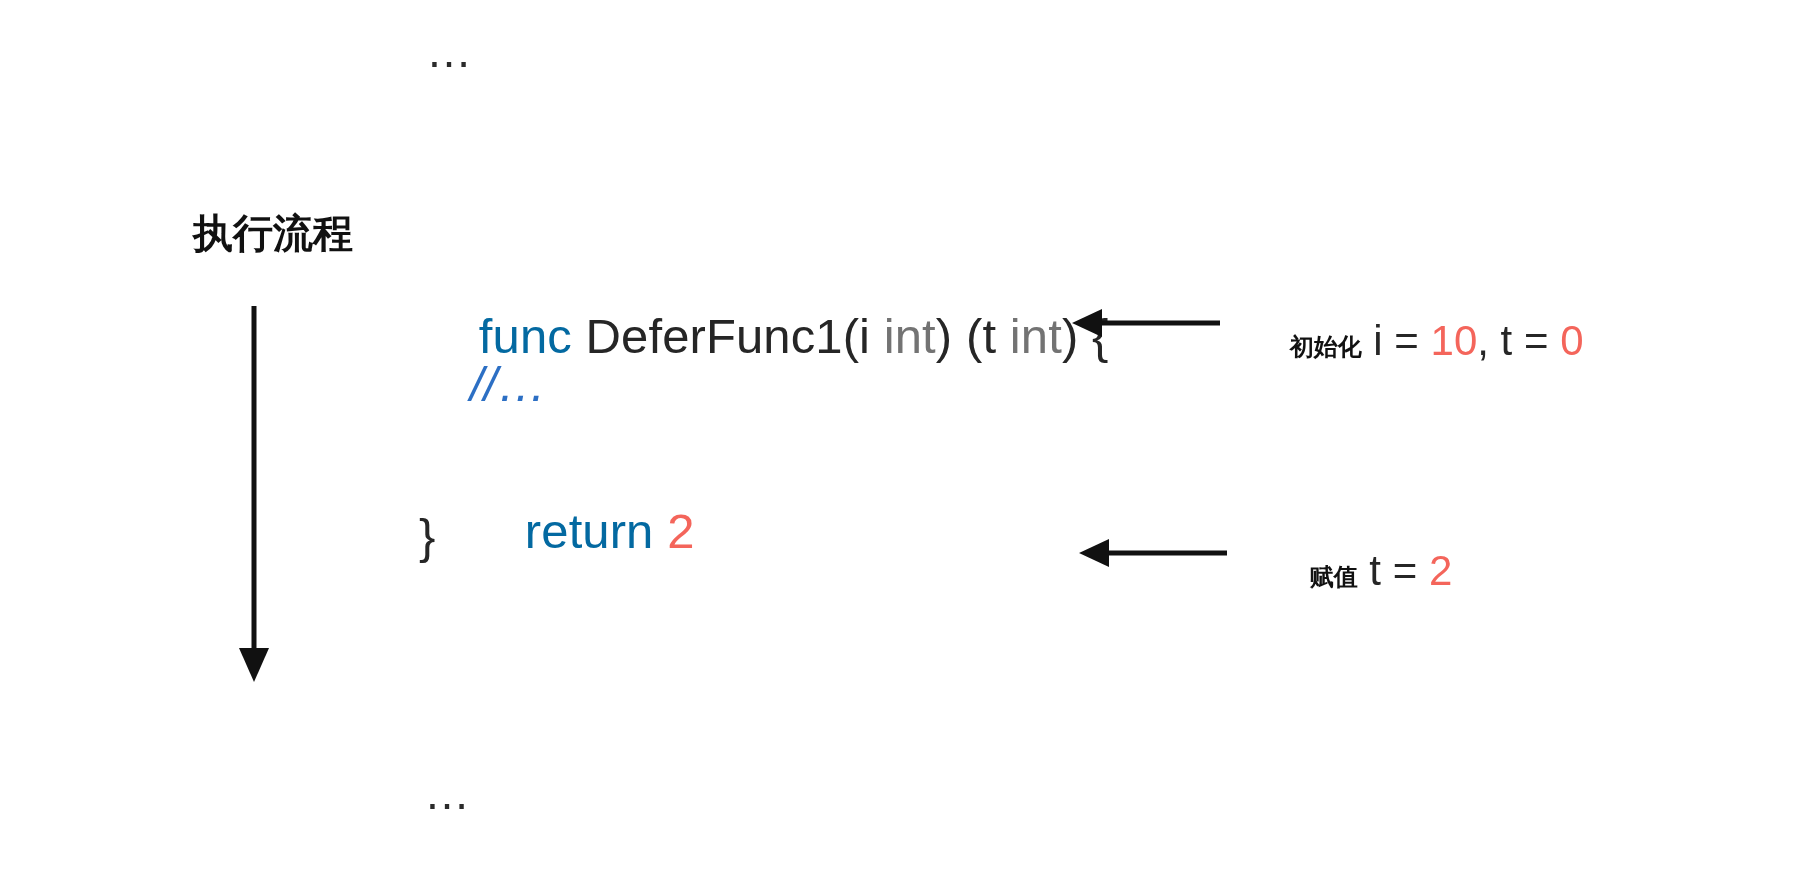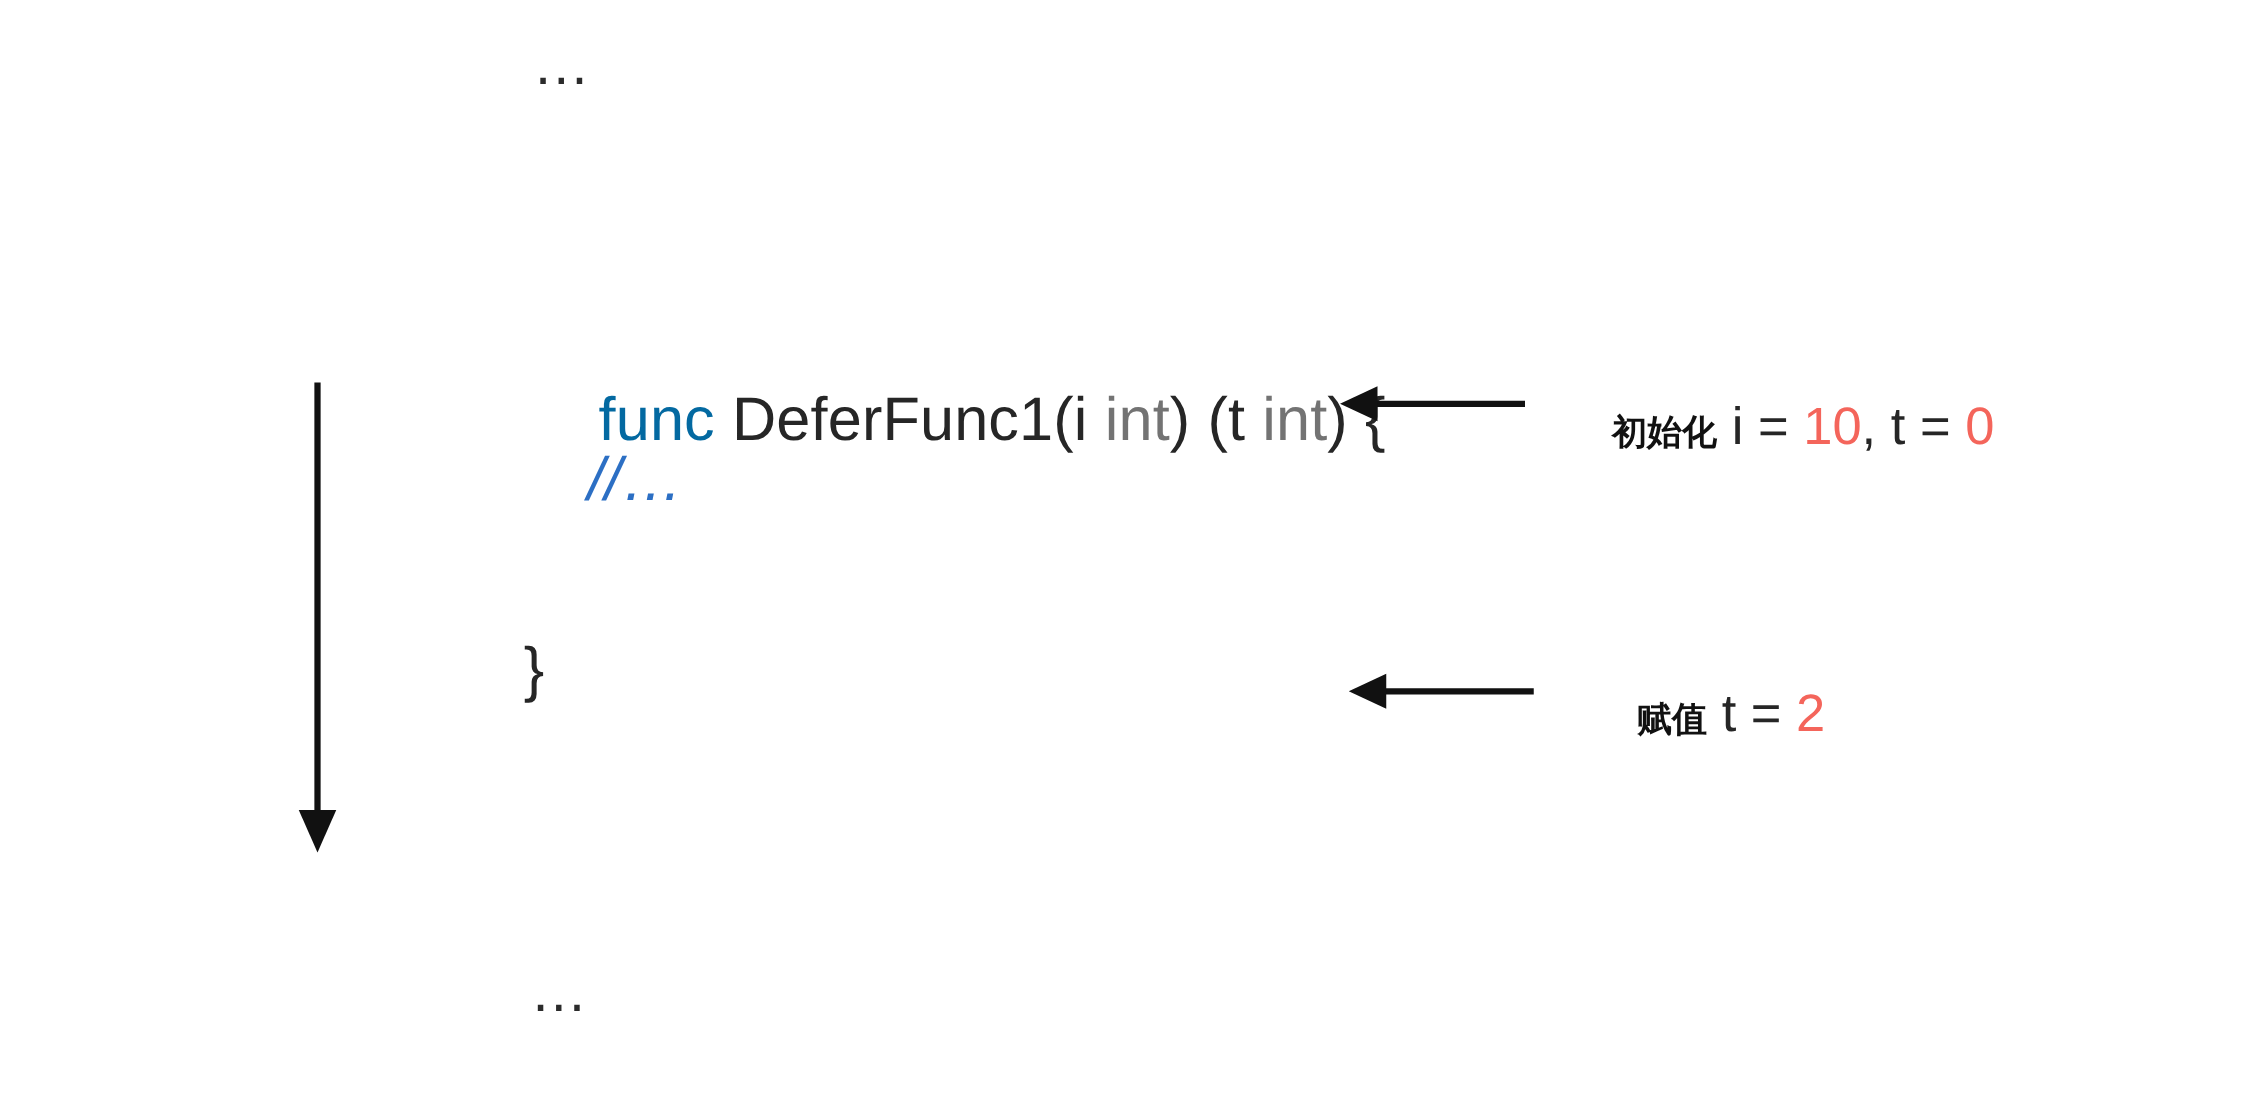--- a/index.html
+++ b/index.html
@@ -58,37 +58,38 @@
   .annot {
     font-family: "Liberation Sans", "DejaVu Sans", sans-serif;
     font-size: 42px;
     line-height: 1;
     color: #1a1a1a;
     white-space: pre;
   }
   .annot .lbl {
     font-family: "DejaVu Sans", "Liberation Sans", sans-serif;
     font-weight: 700;
-    font-size: 28px;
+    font-size: 24px;
     color: #111111;
   }
   .annot .expr { color: #262626; }
   .annot .num  { color: #F4655B; }
 
   
   .arrow-svg { position: absolute; overflow: visible; }
 </style>
 </head>
 <body>
 
 <div id="stage">
 
   <div class="abs ellipsis" style="left:426px; top:28px;">…</div>
 
 
+  <div class="abs cjk-bold" style="left:193px; top:213px;">执行流程</div>
 
   <svg class="arrow-svg" style="left:225px; top:300px;" width="60" height="390" viewBox="0 0 60 390">
     <line x1="29" y1="6" x2="29" y2="352" stroke="#111111" stroke-width="5"></line>
     <polygon points="29,382 14,348 44,348" fill="#111111"></polygon>
   </svg>
 
   <div class="abs code" style="left:424px; top:263px;">
     <span class="kw">func</span><span class="plain"> </span><span class="plain">DeferFunc1</span><span class="plain">(</span><span class="plain">i</span><span class="plain"> </span><span class="typ">int</span><span class="plain">)</span><span class="plain"> </span><span class="plain">(</span><span class="plain">t</span><span class="plain"> </span><span class="typ">int</span><span class="plain">)</span><span class="plain"> {</span>
   </div>
 
@@ -96,20 +97,23 @@
     <line x1="30" y1="23" x2="152" y2="23" stroke="#111111" stroke-width="5"></line>
     <polygon points="4,23 34,9 34,37" fill="#111111"></polygon>
   </svg>
 
   <div class="abs annot" style="left:1243px; top:278px;">
     <span class="lbl">初始化</span><span class="expr"> i = </span><span class="num">10</span><span class="expr">, t = </span><span class="num">0</span>
   </div>
 
   <div class="abs code comment" style="left:470px; top:360px;">//…</div>
 
+  <div class="abs code" style="left:470px; top:458px;">
+    <span class="kw">return</span><span class="plain"> </span><span class="num">2</span>
+  </div>
 
   <svg class="arrow-svg" style="left:1075px; top:530px;" width="160" height="46" viewBox="0 0 160 46">
     <line x1="30" y1="23" x2="152" y2="23" stroke="#111111" stroke-width="5"></line>
     <polygon points="4,23 34,9 34,37" fill="#111111"></polygon>
   </svg>
 
   <div class="abs annot" style="left:1263px; top:508px;">
     <span class="lbl">赋值</span><span class="expr"> t = </span><span class="num">2</span>
   </div>
 

